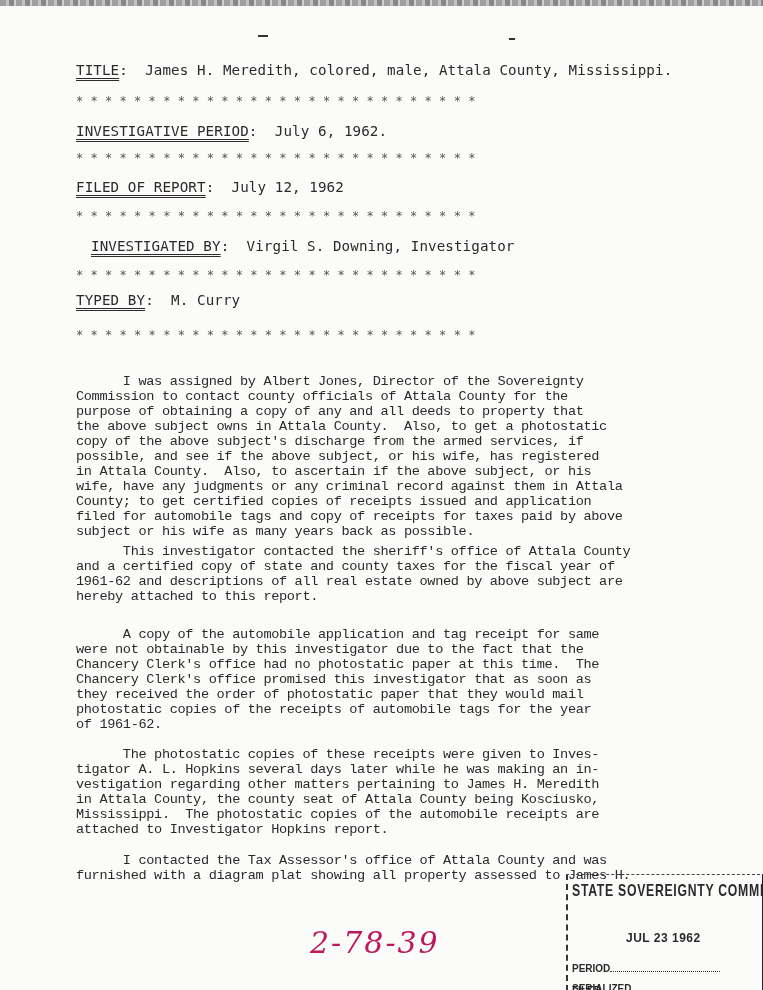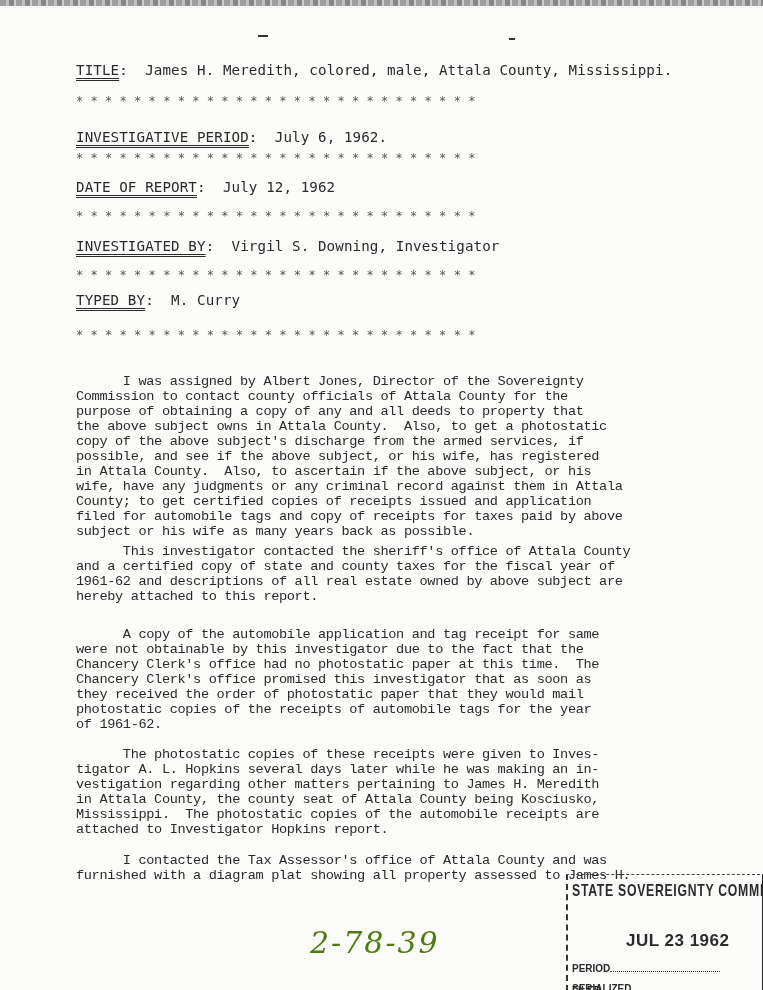--- a/index.html
+++ b/index.html
@@ -21,56 +21,56 @@
   .stars {
     position:absolute; left:76px; width:625px; font-size:12px; color:#555;
     letter-spacing:7.3px; white-space:pre; overflow:hidden;
   }
   .body {
     position:absolute; left:76px; width:650px; font-size:13.6px; line-height:15px;
     white-space:pre; letter-spacing:-0.35px;font-family:Liberation Mono, monospace;
   }
   .hw {
     position:absolute; left:310px; top:925px; font-family:"DejaVu Serif", serif;
-    font-style:italic; font-size:30px; color:#4d7c0f; letter-spacing:2px;
+    font-style:italic; font-size:30px; color:#be185d; letter-spacing:2px;
   }
   .stamp {
     position:absolute; left:566px; top:874px; width:194px; height:116px;
     border-left:2px dashed #333; border-right:3px solid #222; border-top:1px dashed #444;
     font-family:"Liberation Sans", sans-serif;
   }
   .stamp .org {
     position:absolute; left:4px; top:6px; font-size:17px; font-weight:bold;
     transform:scaleX(.72); transform-origin:left; letter-spacing:1px; white-space:nowrap;
   }
   .stamp .date {
-    position:absolute; left:58px; top:56px; font-size:17px; font-weight:bold; letter-spacing:0.5px;
+    position:absolute; left:58px; top:56px; font-size:12px; font-weight:bold; letter-spacing:0.5px;
   }
   .stamp .row {
     position:absolute; left:4px; font-size:10px; font-weight:bold; white-space:nowrap;
   }
   .stamp .dots { display:inline-block; width:110px; border-bottom:1px dotted #333; }
 </style>
 </head>
 <body>
 
 <div class="topedge"></div>
 <div class="tick" style="left:258px;top:35px;width:10px;"></div>
 <div class="tick" style="left:509px;top:38px;width:6px;"></div>
 
 <div class="hdr" style="top:62px;"><span class="lbl">TITLE</span>:  <span>James H. Meredith, colored, male, Attala County, Mississippi.</span></div>
 <div class="stars" style="top:94px;">****************************</div>
 
-<div class="hdr" style="top:129px;"><span class="lbl">INVESTIGATIVE PERIOD</span>:  <span>July 6, 1962.</span></div>
+<div class="hdr" style="top:123px;"><span class="lbl">INVESTIGATIVE PERIOD</span>:  <span>July 6, 1962.</span></div>
 <div class="stars" style="top:151px;">****************************</div>
 
-<div class="hdr" style="top:179px;"><span class="lbl">DATE OF REPORT</span>:  <span>July 12, 1962</span></div>
+<div class="hdr" style="top:179px;"><span class="lbl">FILED OF REPORT</span>:  <span>July 12, 1962</span></div>
 <div class="stars" style="top:209px;">****************************</div>
 
-<div class="hdr" style="top:238px;"><span class="lbl">INVESTIGATED BY</span>:  <span>Virgil S. Downing, Investigator</span></div>
+<div class="hdr" style="top:238px;margin-left:15px;"><span class="lbl">INVESTIGATED BY</span>:  <span>Virgil S. Downing, Investigator</span></div>
 <div class="stars" style="top:268px;">****************************</div>
 
 <div class="hdr" style="top:292px;"><span class="lbl">TYPED BY</span>:  <span>M. Curry</span></div>
 <div class="stars" style="top:328px;">****************************</div>
 
 <div class="body" style="top:374px;">      I was assigned by Albert Jones, Director of the Sovereignty
 Commission to contact county officials of Attala County for the
 purpose of obtaining a copy of any and all deeds to property that
 the above subject owns in Attala County.  Also, to get a photostatic
 copy of the above subject's discharge from the armed services, if

